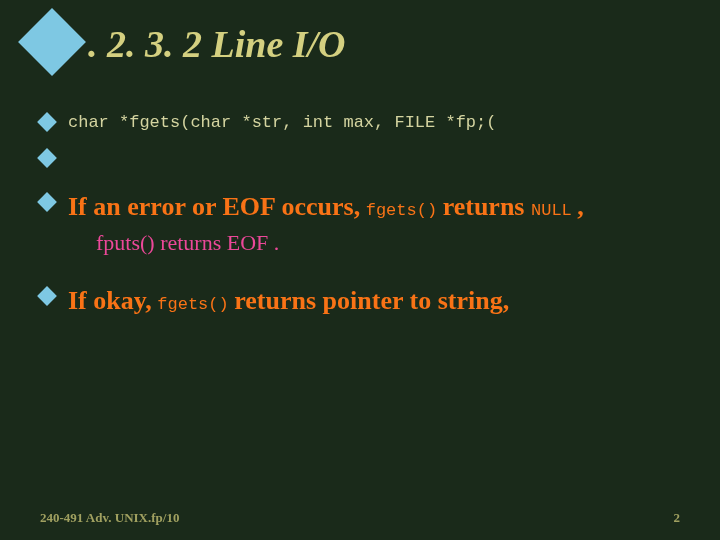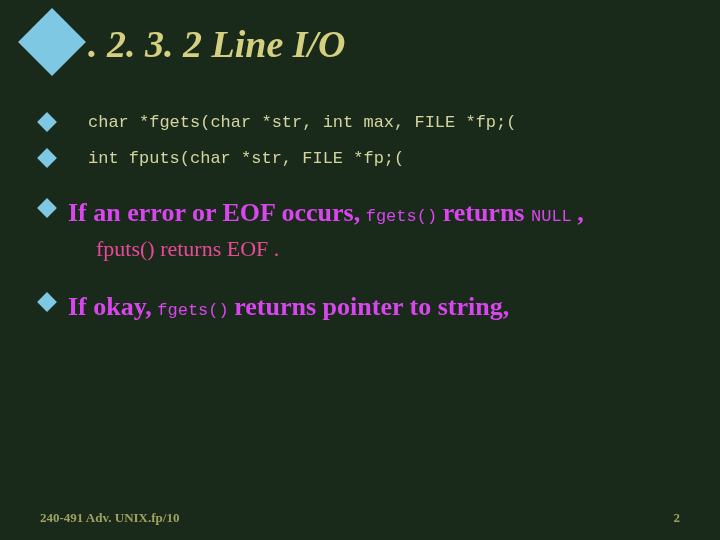--- a/index.html
+++ b/index.html
@@ -67,21 +67,20 @@
       flex-shrink: 0;
       margin-right: 14px;
       margin-top: 5px;
     }
 
     .bullet-text {
       font-family: 'Courier New', Courier, monospace;
       font-size: 17px;
       color: #d4d4a0;
       line-height: 1.5;
-      margin-left: 20px;
     }
 
     .section {
       margin-top: 22px;
     }
 
     .section-line {
       display: flex;
       align-items: flex-start;
       margin-bottom: 12px;
@@ -92,21 +91,21 @@
       height: 14px;
       background-color: #7ec8e3;
       transform: rotate(45deg);
       flex-shrink: 0;
       margin-right: 14px;
       margin-top: 8px;
     }
 
     .section-text {
       font-size: 22px;
-      color: #d946ef;
+      color: #f97316;
       line-height: 1.5;
       font-family: 'Times New Roman', Times, serif;
     }
 
     .section-text .large {
       font-size: 26px;
       font-weight: bold;
     }
 
     .section-text .mono {
@@ -147,21 +146,20 @@
 
   <div class="content">
 
     <div class="bullet-line">
       <div class="bullet-diamond"></div>
       <span class="bullet-text">char *fgets(char *str, int max, FILE *fp;(</span>
     </div>
 
     <div class="bullet-line">
       <div class="bullet-diamond"></div>
-      <span class="bullet-text">int  fputs(char *str, FILE *fp;(</span>
     </div>
 
     <div class="section">
       <div class="section-line">
         <div class="section-diamond"></div>
         <div>
           <span class="section-text">
             <span class="large">If an error or EOF occurs,</span>
             <span class="mono"> fgets()</span>
             <span class="large"> returns </span>

